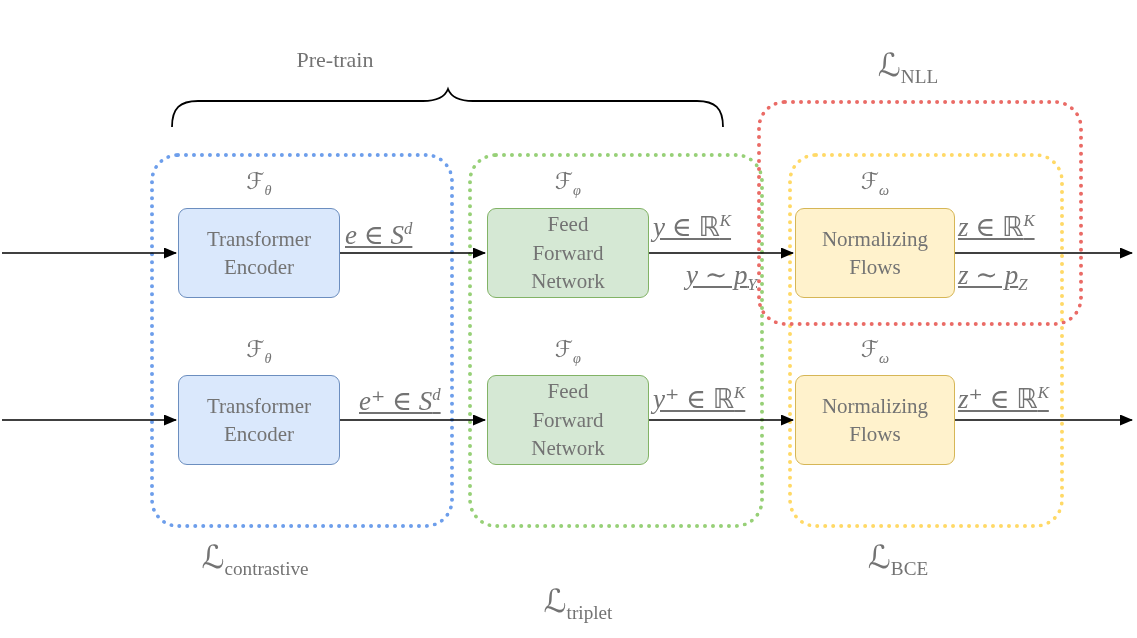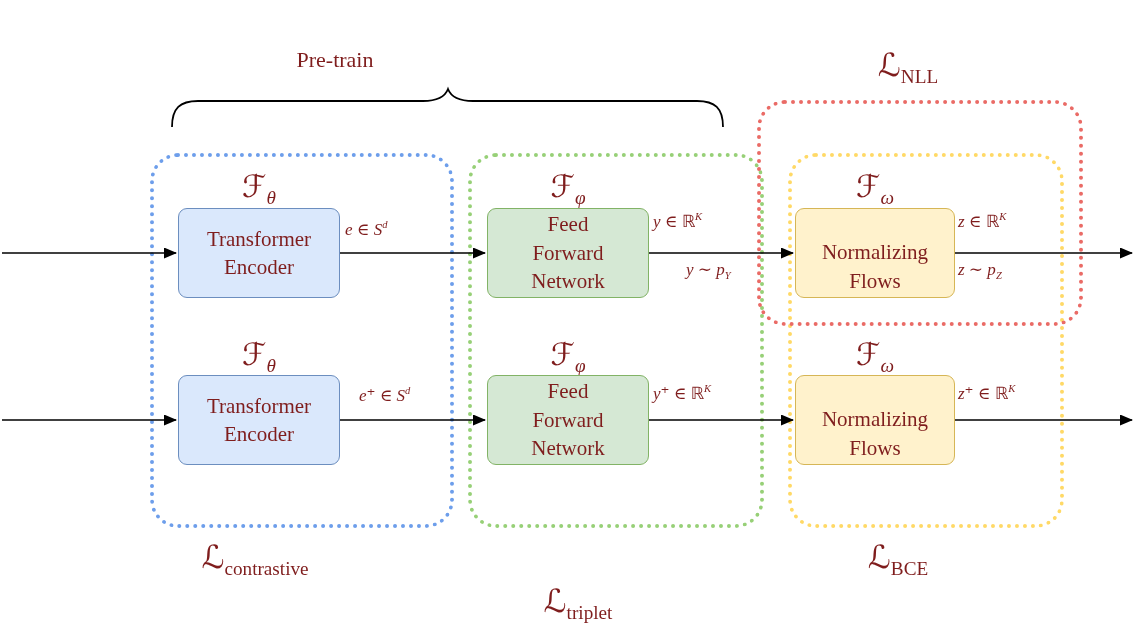--- a/index.html
+++ b/index.html
@@ -1,48 +1,48 @@
 <!DOCTYPE html>
 <html><head>
 <meta charset="utf-8">
 <style>
   html,body{margin:0;padding:0;background:#ffffff;}
   .canvas{
     position:relative;
     width:1137px;height:638px;
     background:#ffffff;
     font-family:"Liberation Serif","DejaVu Serif","DejaVu Sans",serif;
-    color:#7f1d1d;
+    color:#737373;
     overflow:hidden;
   }
   
   .region{position:absolute;border-radius:28px;z-index:1;background:transparent;}
   .region.blue  {border:4px dotted #6d9eeb;}
   .region.green {border:4px dotted #97d077;}
   .region.yellow{border:4px dotted #ffd966;}
   .region.red   {border:4px dotted #ea6b66;}
   
   svg.wires{position:absolute;left:0;top:0;z-index:2;}
   
   .box{
     position:absolute;width:162px;height:90px;z-index:3;
     border-radius:9px;display:flex;align-items:center;justify-content:center;
     text-align:center;font-size:21px;line-height:1.35;padding:2px 24px;box-sizing:border-box;
   }
   .box.blue  {background:#dae8fc;border:1.6px solid #6c8ebf;}
   .box.green {background:#d5e8d4;border:1.6px solid #82b366;}
-  .box.yellow{background:#fff2cc;border:1.6px solid #d6b656;align-items:flex-end;}
+  .box.yellow{background:#fff2cc;border:1.6px solid #d6b656;}
   
   .func-label{
     position:absolute;z-index:3;transform:translateX(-50%);
-    font-size:31px;white-space:nowrap;
+    font-size:23px;white-space:nowrap;
   }
   .func-label sub{font-size:62%;font-style:italic;}
   .edge-label{
-    position:absolute;z-index:3;font-style:italic;font-size:17px;white-space:nowrap;
+    position:absolute;z-index:3;font-style:italic;font-size:27px;white-space:nowrap;text-decoration:underline;
   }
   .edge-label sup{font-size:62%;}
   .edge-label sub{font-size:62%;}
   .loss-label{
     position:absolute;z-index:3;transform:translateX(-50%);
     font-size:32px;white-space:nowrap;
   }
   .loss-label sub{font-size:60%;font-style:normal;}
   .pretrain-label{
     position:absolute;z-index:3;transform:translateX(-50%);

